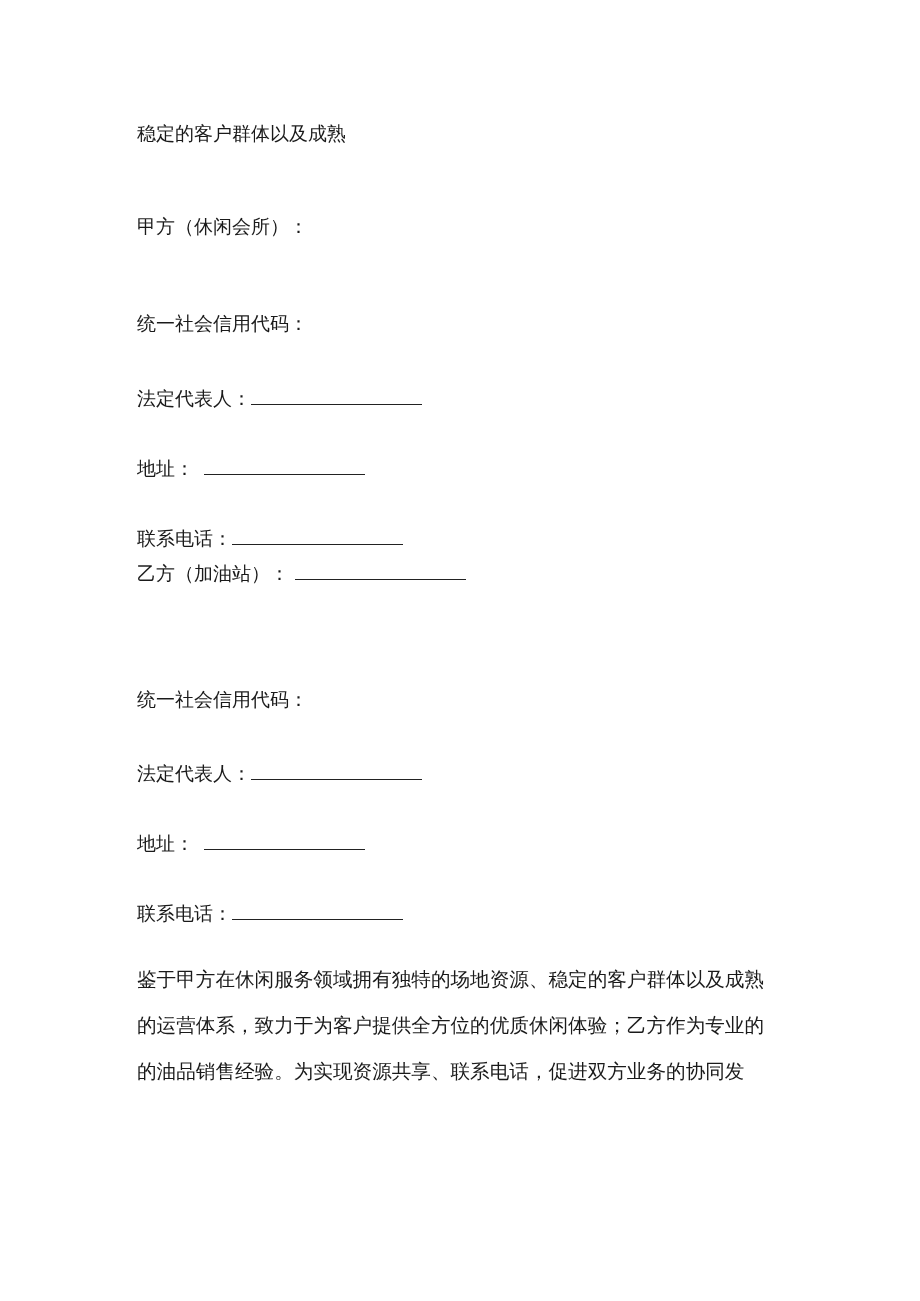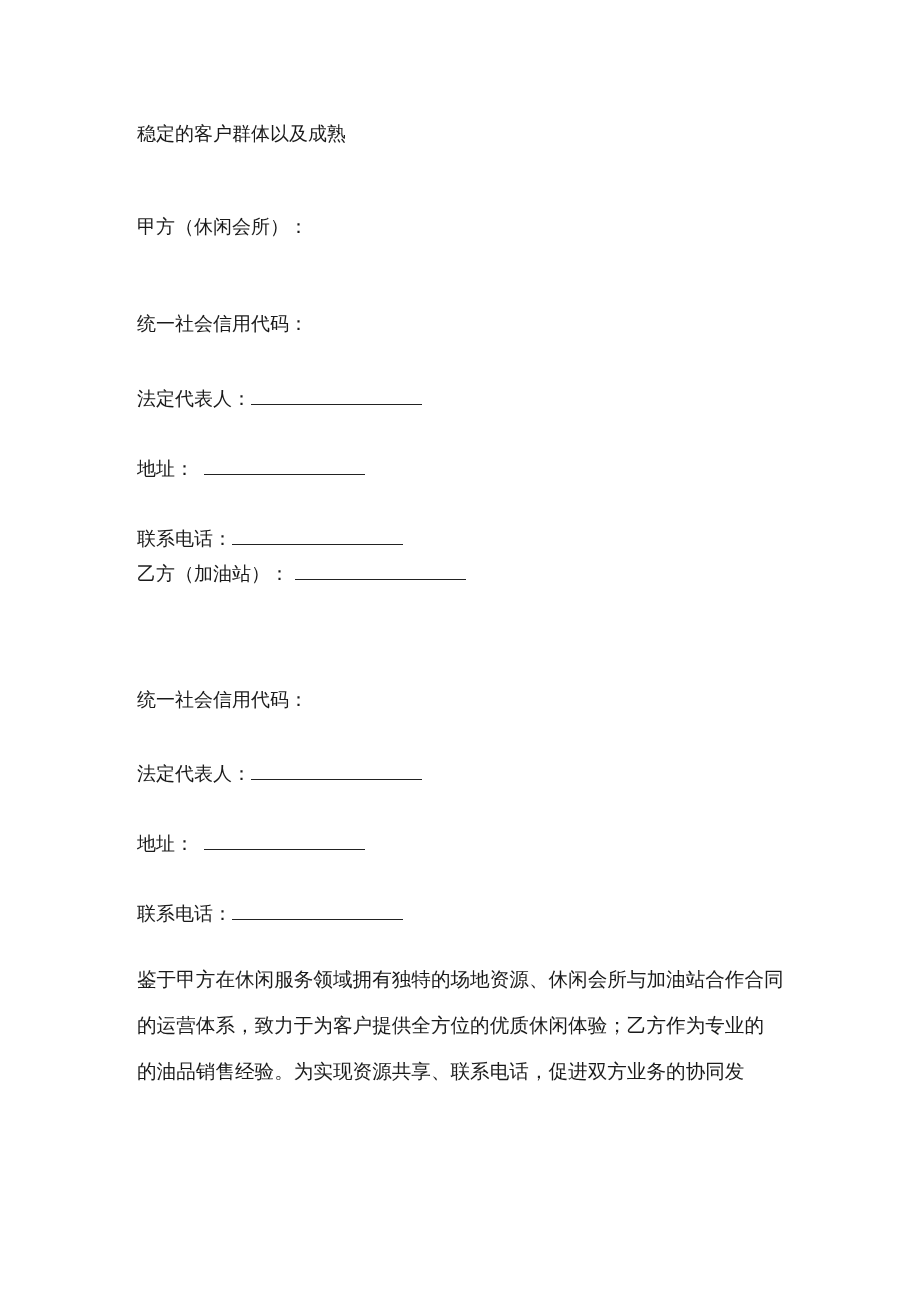--- a/index.html
+++ b/index.html
@@ -45,18 +45,18 @@
 
   <div class="line" style="top:831px;">
     <span>地址：</span><span class="blank" style="width:161px; margin-left:10px;"></span>
   </div>
 
   <div class="line" style="top:901px;">
     <span>联系电话：</span><span class="blank" style="width:171px;"></span>
   </div>
 
   <div class="para" style="top:957px;">
-    <span>鉴于甲方在休闲服务领域拥有独特的场地资源、休闲会所与加油站合作合同</span>
+    <span>鉴于甲方在休闲服务领域拥有独特的场地资源、稳定的客户群体以及成熟</span>
     <span>的运营体系，致力于为客户提供全方位的优质休闲体验；乙方作为专业的</span>
     <span>的油品销售经验。为实现资源共享、联系电话，促进双方业务的协同发</span>
   </div>
 
 </div>
 
 </body></html>

